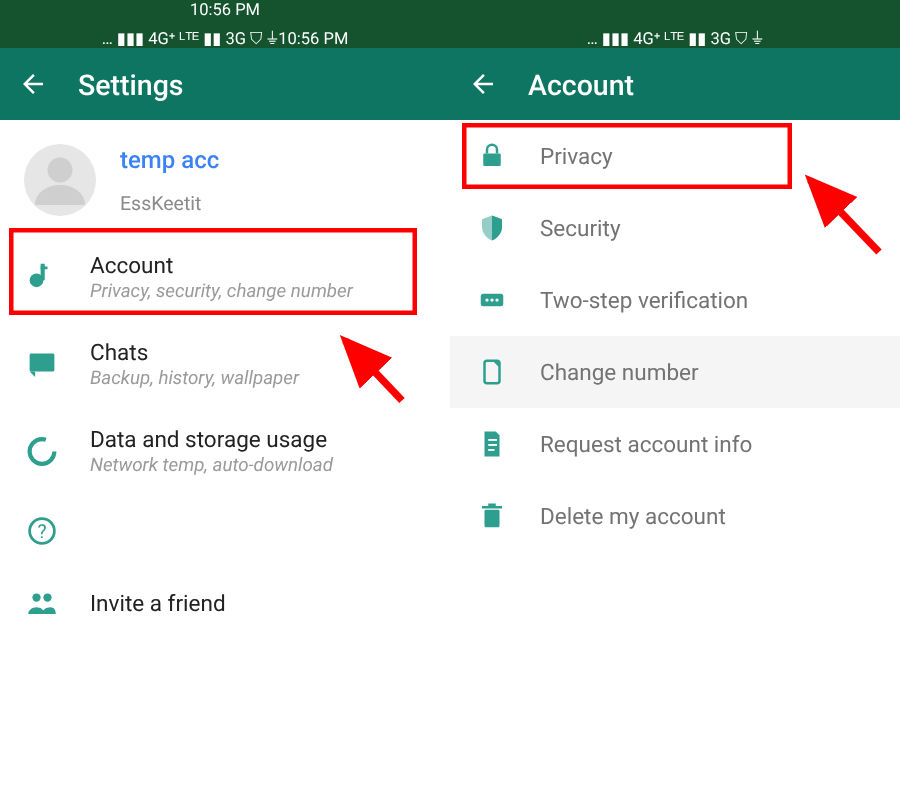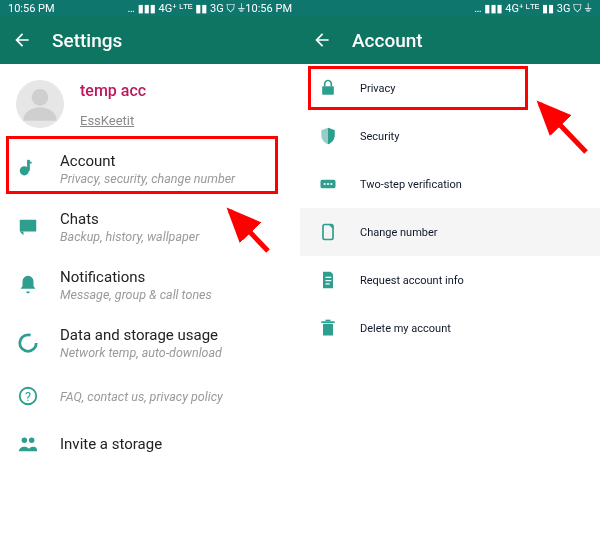--- a/index.html
+++ b/index.html
@@ -1,47 +1,47 @@
 <!DOCTYPE html>
 <html><head>
 <meta charset="utf-8">
 <style>
   * { box-sizing: border-box; margin: 0; padding: 0; }
   html, body { width: 600px; height: 533px; font-family: -apple-system, Roboto, Arial, sans-serif; overflow: hidden; background: #fff; }
   .container { display: flex; width: 600px; height: 533px; }
   .phone { flex: 1; background: #fff; display: flex; flex-direction: column; position: relative; }
   .statusbar {
-    height: 16px; background: #0f766e; color: #fff; display: flex; align-items: center;
-    padding: 0 8px; font-size: 11px; justify-content: space-between;
+    height: 32px; background: #14532d; color: #fff; display: flex; align-items: center;
+    padding: 0 8px; font-size: 11px; justify-content: space-between; flex-direction: column;
   }
   .statusbar .right { display: flex; gap: 0; align-items: flex-end; }
   .appbar {
     height: 48px; background: #0f7563; color: #fff; display: flex; align-items: center;
     padding: 12px 12px; gap: 20px;
   }
   .appbar .back { width: 20px; height: 20px; display: flex; align-items: center; justify-content: center; cursor: pointer; }
   .appbar .title { font-size: 19px; font-weight: 500; }
   .content { flex: 1; background: #fff; overflow: hidden; position: relative; }
   .profile { display: flex; align-items: center; padding: 16px 16px 12px 16px; gap: 16px; }
   .avatar {
     width: 48px; height: 48px; border-radius: 50%; background: #e6e6e6;
     display: flex; align-items: center; justify-content: center;
   }
-  .profile .text .name { font-size: 16px; color: #be185d; font-weight: 500; }
-  .profile .text .sub { font-size: 13px; color: #8a8a8a; margin-top: 13px; text-decoration: underline; }
+  .profile .text .name { font-size: 16px; color: #3b82f6; font-weight: 500; }
+  .profile .text .sub { font-size: 13px; color: #8a8a8a; margin-top: 13px; }
   .item {
     display: flex; align-items: center; padding: 12px 16px; gap: 20px; cursor: pointer;
   }
   .item .icon {
     width: 24px; height: 24px; display: flex; align-items: center; justify-content: center;
     color: #2e9e8f; flex-shrink: 0;
   }
   .item .text .title { font-size: 15px; color: #222; }
   .item .text .sub { font-size: 12.5px; color: #9a9a9a; margin-top: 1px; font-style: italic; }
-  .item.single .title { font-size: 11px; color: #0f172a; }
+  .item.single .title { font-size: 15px; color: #737373; }
   .item.highlighted { background: #f5f5f5; text-align: center; }
   .redbox {
     position: absolute; border: 3px solid #ff0000; pointer-events: none;
   }
   .arrow {
     position: absolute; pointer-events: none;
   }
 </style>
 </head>
 <body>
@@ -98,31 +98,20 @@
               <rect x="3" y="4" width="18" height="13" rx="1"></rect>
               <path d="M3 17l4 4v-4z"></path>
             </svg>
         </span>
         <div class="text">
           <div class="title">Chats</div>
           <div class="sub">Backup, history, wallpaper</div>
         </div>
       </div>
 
-      <div class="item">
-        <span class="icon">
-          <svg viewBox="0 0 24 24" width="22" height="22" fill="#2e9e8f">
-              <path d="M12 2a6 6 0 00-6 6v5l-2 3h16l-2-3V8a6 6 0 00-6-6zM10 19a2 2 0 004 0z"></path>
-            </svg>
-        </span>
-        <div class="text">
-          <div class="title">Notifications</div>
-          <div class="sub">Message, group &amp; call tones</div>
-        </div>
-      </div>
 
       <div class="item">
         <span class="icon">
           <svg viewBox="0 0 24 24" width="22" height="22" fill="none" stroke="#2e9e8f" stroke-width="3">
               <circle cx="12" cy="12" r="9" stroke-dasharray="45 15"></circle>
             </svg>
         </span>
         <div class="text">
           <div class="title">Data and storage usage</div>
           <div class="sub">Network temp, auto-download</div>
@@ -130,34 +119,33 @@
       </div>
 
       <div class="item">
         <span class="icon">
           <svg viewBox="0 0 24 24" width="22" height="22" fill="none" stroke="#2e9e8f" stroke-width="2">
               <circle cx="12" cy="12" r="9"></circle>
               <text x="12" y="17" font-size="14" text-anchor="middle" fill="#2e9e8f" stroke="none">?</text>
             </svg>
         </span>
         <div class="text">
-          <div class="sub">FAQ, contact us, privacy policy</div>
         </div>
       </div>
 
       <div class="item">
         <span class="icon">
           <svg viewBox="0 0 24 24" width="22" height="22" fill="#2e9e8f">
               <circle cx="8" cy="8" r="3"></circle>
               <circle cx="16" cy="8" r="3"></circle>
               <path d="M2 20c0-3 3-5 6-5s6 2 6 5zm10 0c0-3 3-5 6-5s4 2 4 5z"></path>
             </svg>
         </span>
         <div class="text">
-          <div class="title">Invite a storage</div>
+          <div class="title">Invite a friend</div>
         </div>
       </div>
 
       <div class="redbox" style="left:6px; top:72px; width:272px; height:58px;"></div>
 
       <svg class="arrow" style="left:218px; top:137px;" width="60" height="60">
         <defs>
             <marker id="ah1" markerWidth="8" markerHeight="8" refX="6" refY="3" orient="auto">
               <path d="M0,0 L7,3 L0,6 z" fill="#ff0000"></path>
             </marker>

